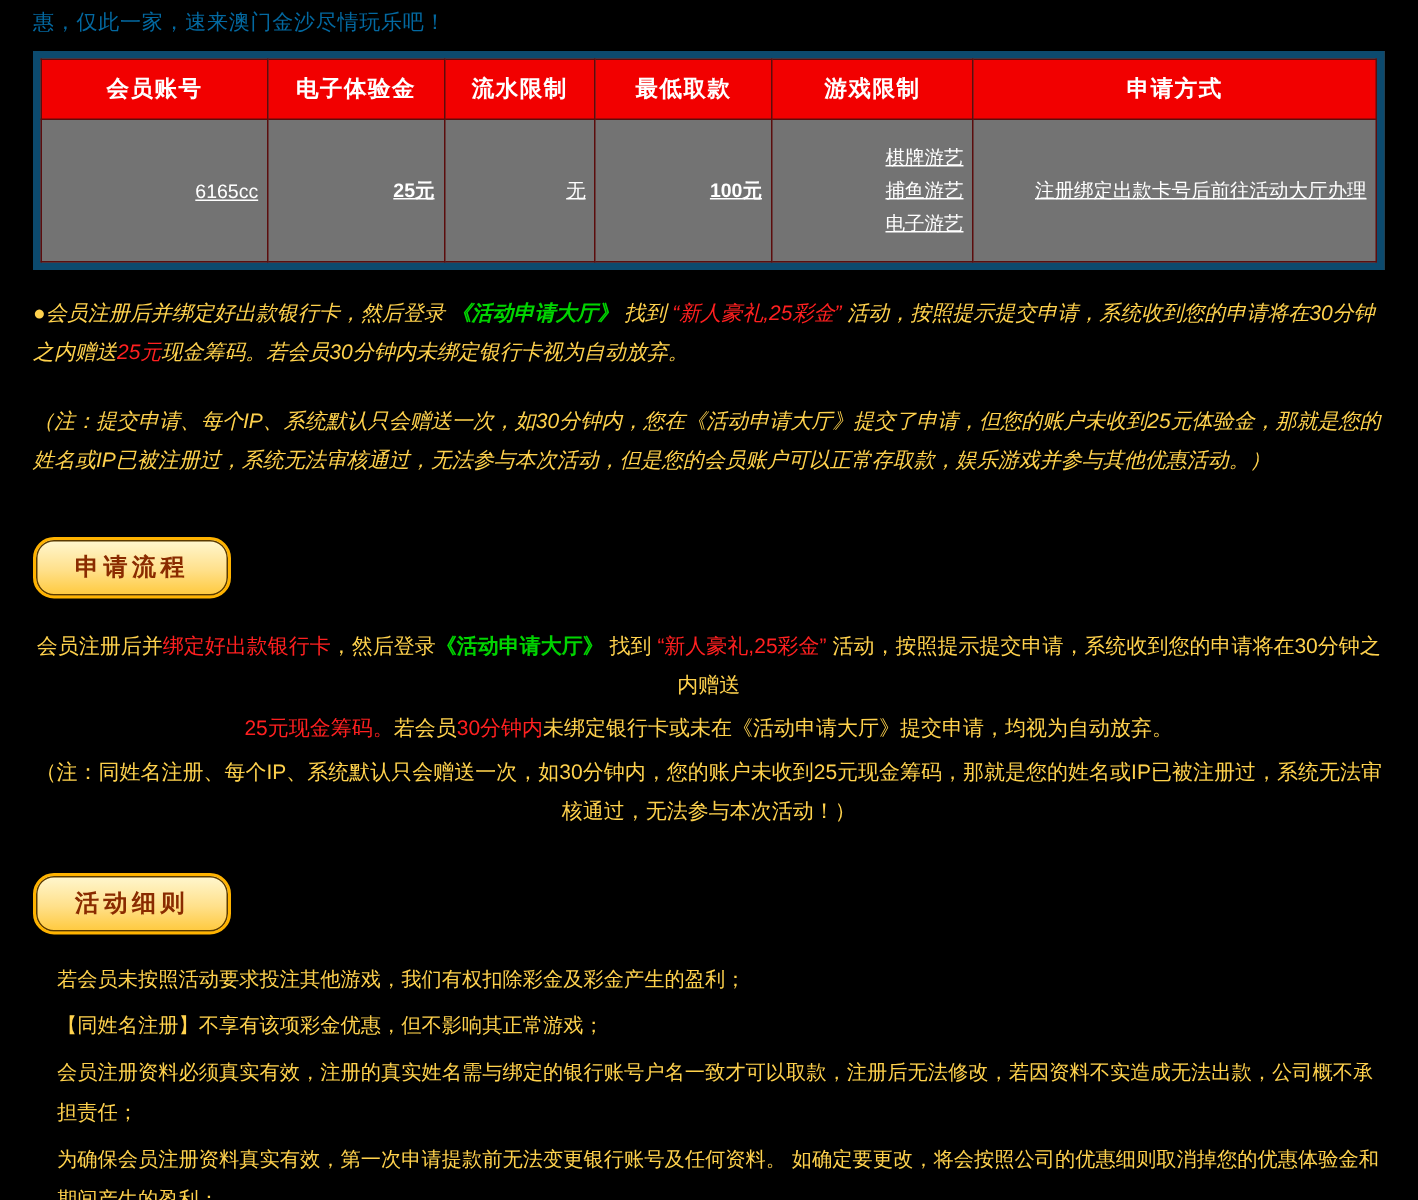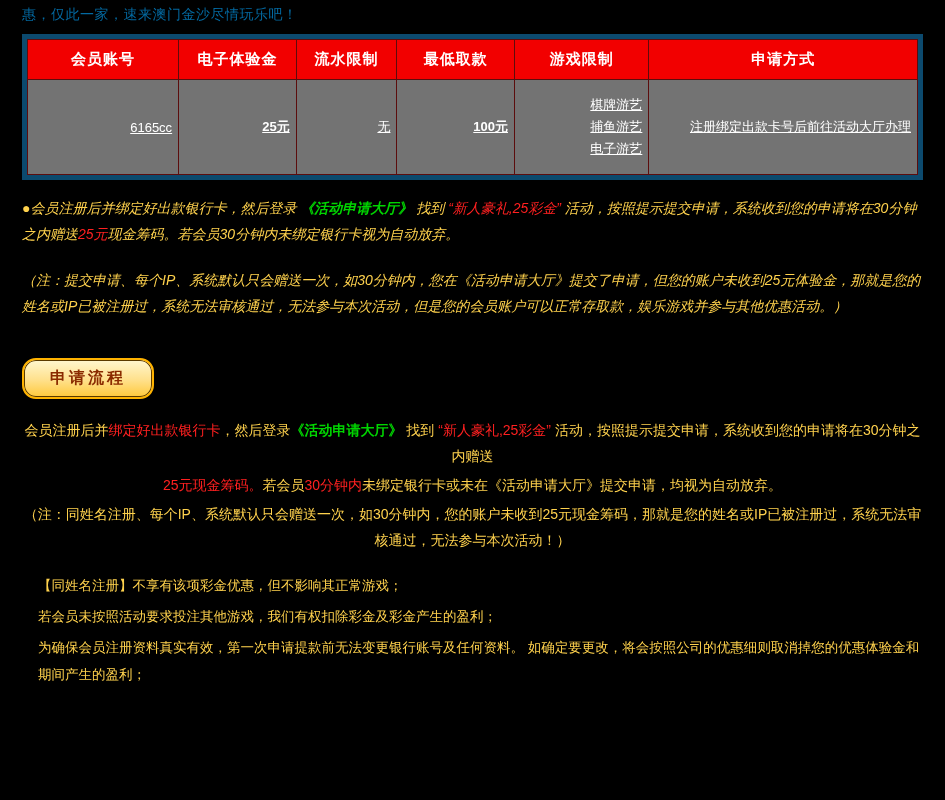--- a/index.html
+++ b/index.html
@@ -148,21 +148,23 @@
   <div class="section-body">
     <p>
       <span>会员注册后并</span><span class="r">绑定好出款银行卡</span><span>，然后登录</span><span class="g bold">《活动申请大厅》</span><span> 找到 </span><span class="r">“新人豪礼,25彩金”</span><span> 活动，按照提示提交申请，系统收到您的申请将在30分钟之内赠送</span>
     </p>
     <p>
       <span class="r">25元现金筹码。</span><span>若会员</span><span class="r">30分钟内</span><span>未绑定银行卡或未在《活动申请大厅》提交申请，均视为自动放弃。</span>
     </p>
     <p>（注：同姓名注册、每个IP、系统默认只会赠送一次，如30分钟内，您的账户未收到25元现金筹码，那就是您的姓名或IP已被注册过，系统无法审核通过，无法参与本次活动！）</p>
   </div>
 
+  <div class="heading-box">活动细则</div>
 
   <div class="rules">
+    <p>若会员未按照活动要求投注其他游戏，我们有权扣除彩金及彩金产生的盈利；</p>
     <p>【同姓名注册】不享有该项彩金优惠，但不影响其正常游戏；</p>
-    <p>若会员未按照活动要求投注其他游戏，我们有权扣除彩金及彩金产生的盈利；</p>
+    <p>会员注册资料必须真实有效，注册的真实姓名需与绑定的银行账号户名一致才可以取款，注册后无法修改，若因资料不实造成无法出款，公司概不承担责任；</p>
     <p>为确保会员注册资料真实有效，第一次申请提款前无法变更银行账号及任何资料。 如确定要更改，将会按照公司的优惠细则取消掉您的优惠体验金和期间产生的盈利；</p>
 
   </div>
 
 </div>
 
 </body></html>

